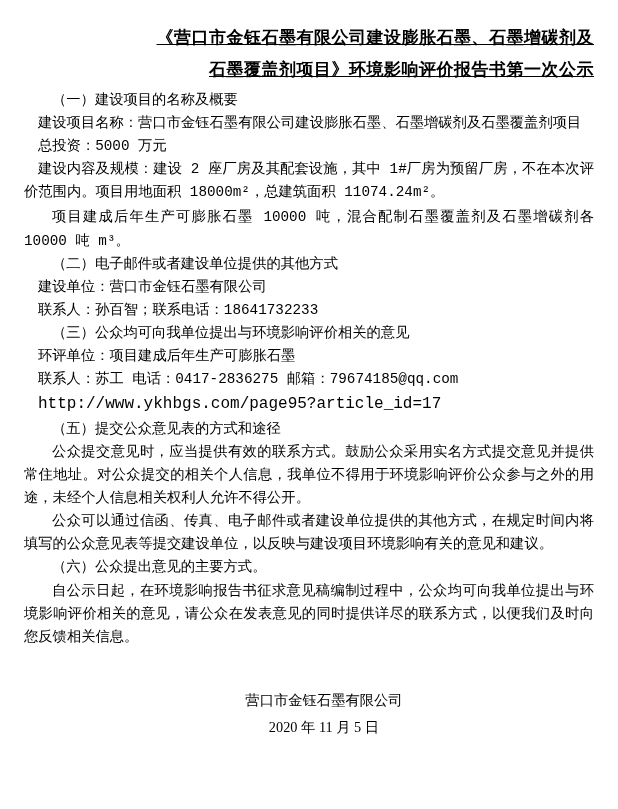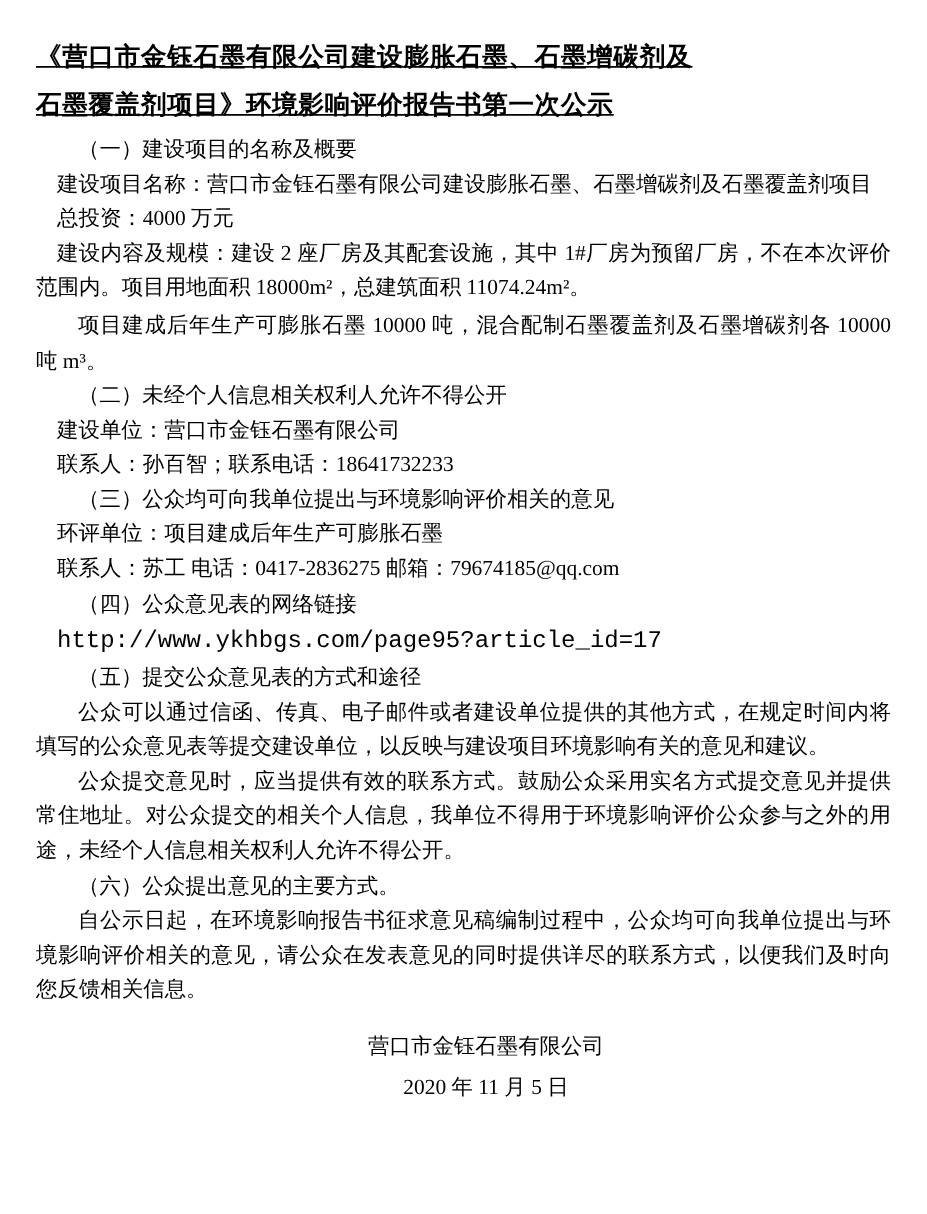--- a/index.html
+++ b/index.html
@@ -15,27 +15,26 @@
     overflow: hidden;
   }
   .page {
     position: relative;
     width: 618px;
     height: 809px;
     box-sizing: border-box;
     padding: 22px 24px 0 24px;
   }
   .title {
-    text-align: left;
+    text-align: right;
     font-size: 17px;
     font-weight: bold;
     line-height: 1.9;
     letter-spacing: 0.5px;
     margin: 0 0 2px 0;
-    text-decoration: underline;
   }
   .title .line {
     display: block;
   }
   .title .u {
     text-decoration: underline;
   }
   p {
     margin: 0;
     font-size: 14.3px;
@@ -43,28 +42,29 @@
     text-align: justify;
   }
   .ind1 {
     text-indent: 28px;
   }
   .ind0 {
     text-indent: 14px;
   }
   .body-block p {
     margin-bottom: 0px;
+    font-family: Liberation Mono, monospace;
   }
   .mono {
     font-family: "Liberation Mono", "DejaVu Sans Mono", monospace;
     font-size: 16px;
     letter-spacing: 0px;
   }
   .sig {
-    margin-top: 13px;
+    margin-top: 38px;
     text-align: center;
     font-size: 14.3px;
     line-height: 1.9;
   }
   .sig .l1 { display: block; padding-left: 30px; }
   .sig .l2 { display: block; padding-left: 30px; }
   .gap { height: 2px; }
 </style>
 </head>
 <body>
@@ -73,39 +73,38 @@
 
   <div class="title">
     <span class="line u">《营口市金钰石墨有限公司建设膨胀石墨、石墨增碳剂及</span>
     <span class="line"><span class="u">石墨覆盖剂项目》</span><span class="u">环境影响评价报告书第一次公示</span></span>
   </div>
 
   <div class="body-block">
 
     <p class="ind1">（一）建设项目的名称及概要</p>
     <p class="ind0">建设项目名称：营口市金钰石墨有限公司建设膨胀石墨、石墨增碳剂及石墨覆盖剂项目</p>
-    <p class="ind0">总投资：4000 万元</p>
+    <p class="ind0">总投资：5000 万元</p>
     <p class="ind0">建设内容及规模：建设 2 座厂房及其配套设施，其中 1#厂房为预留厂房，不在本次评价范围内。项目用地面积 18000m²，总建筑面积 11074.24m²。</p>
     <div class="gap"></div>
     <p class="ind1">项目建成后年生产可膨胀石墨 10000 吨，混合配制石墨覆盖剂及石墨增碳剂各 10000 吨 m³。</p>
 
-    <p class="ind1">（二）未经个人信息相关权利人允许不得公开</p>
+    <p class="ind1">（二）电子邮件或者建设单位提供的其他方式</p>
     <p class="ind0">建设单位：营口市金钰石墨有限公司</p>
     <p class="ind0">联系人：孙百智；联系电话：18641732233</p>
 
     <p class="ind1">（三）公众均可向我单位提出与环境影响评价相关的意见</p>
     <p class="ind0">环评单位：项目建成后年生产可膨胀石墨</p>
     <p class="ind0">联系人：苏工      电话：0417-2836275      邮箱：79674185@qq.com</p>
 
-    <p class="ind1">（四）公众意见表的网络链接</p>
     <p class="ind0 mono">http://www.ykhbgs.com/page95?article_id=17</p>
 
     <p class="ind1">（五）提交公众意见表的方式和途径</p>
+    <p class="ind1">公众提交意见时，应当提供有效的联系方式。鼓励公众采用实名方式提交意见并提供常住地址。对公众提交的相关个人信息，我单位不得用于环境影响评价公众参与之外的用途，未经个人信息相关权利人允许不得公开。</p>
     <p class="ind1">公众可以通过信函、传真、电子邮件或者建设单位提供的其他方式，在规定时间内将填写的公众意见表等提交建设单位，以反映与建设项目环境影响有关的意见和建议。</p>
-    <p class="ind1">公众提交意见时，应当提供有效的联系方式。鼓励公众采用实名方式提交意见并提供常住地址。对公众提交的相关个人信息，我单位不得用于环境影响评价公众参与之外的用途，未经个人信息相关权利人允许不得公开。</p>
 
     <p class="ind1">（六）公众提出意见的主要方式。</p>
     <p class="ind1">自公示日起，在环境影响报告书征求意见稿编制过程中，公众均可向我单位提出与环境影响评价相关的意见，请公众在发表意见的同时提供详尽的联系方式，以便我们及时向您反馈相关信息。</p>
 
   </div>
 
   <div class="sig">
     <span class="l1">营口市金钰石墨有限公司</span>
     <span class="l2">2020 年 11 月 5 日</span>
   </div>

